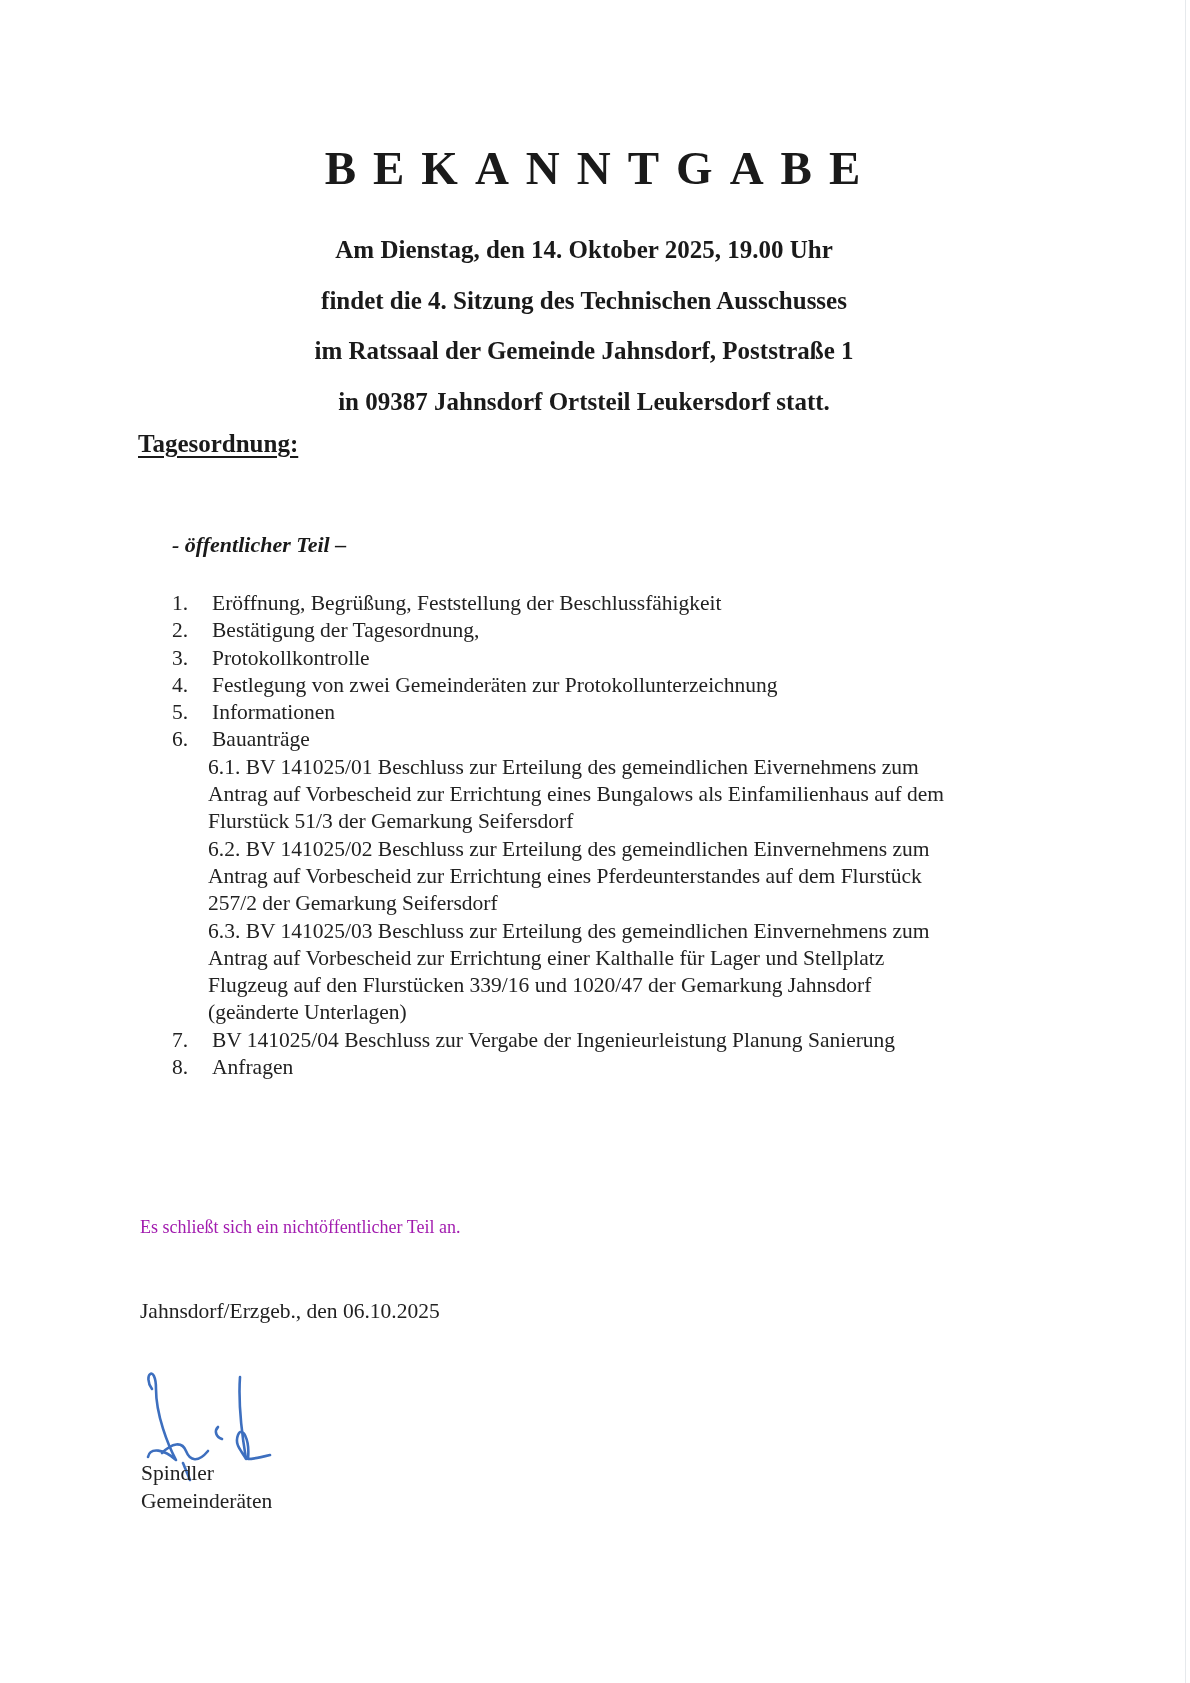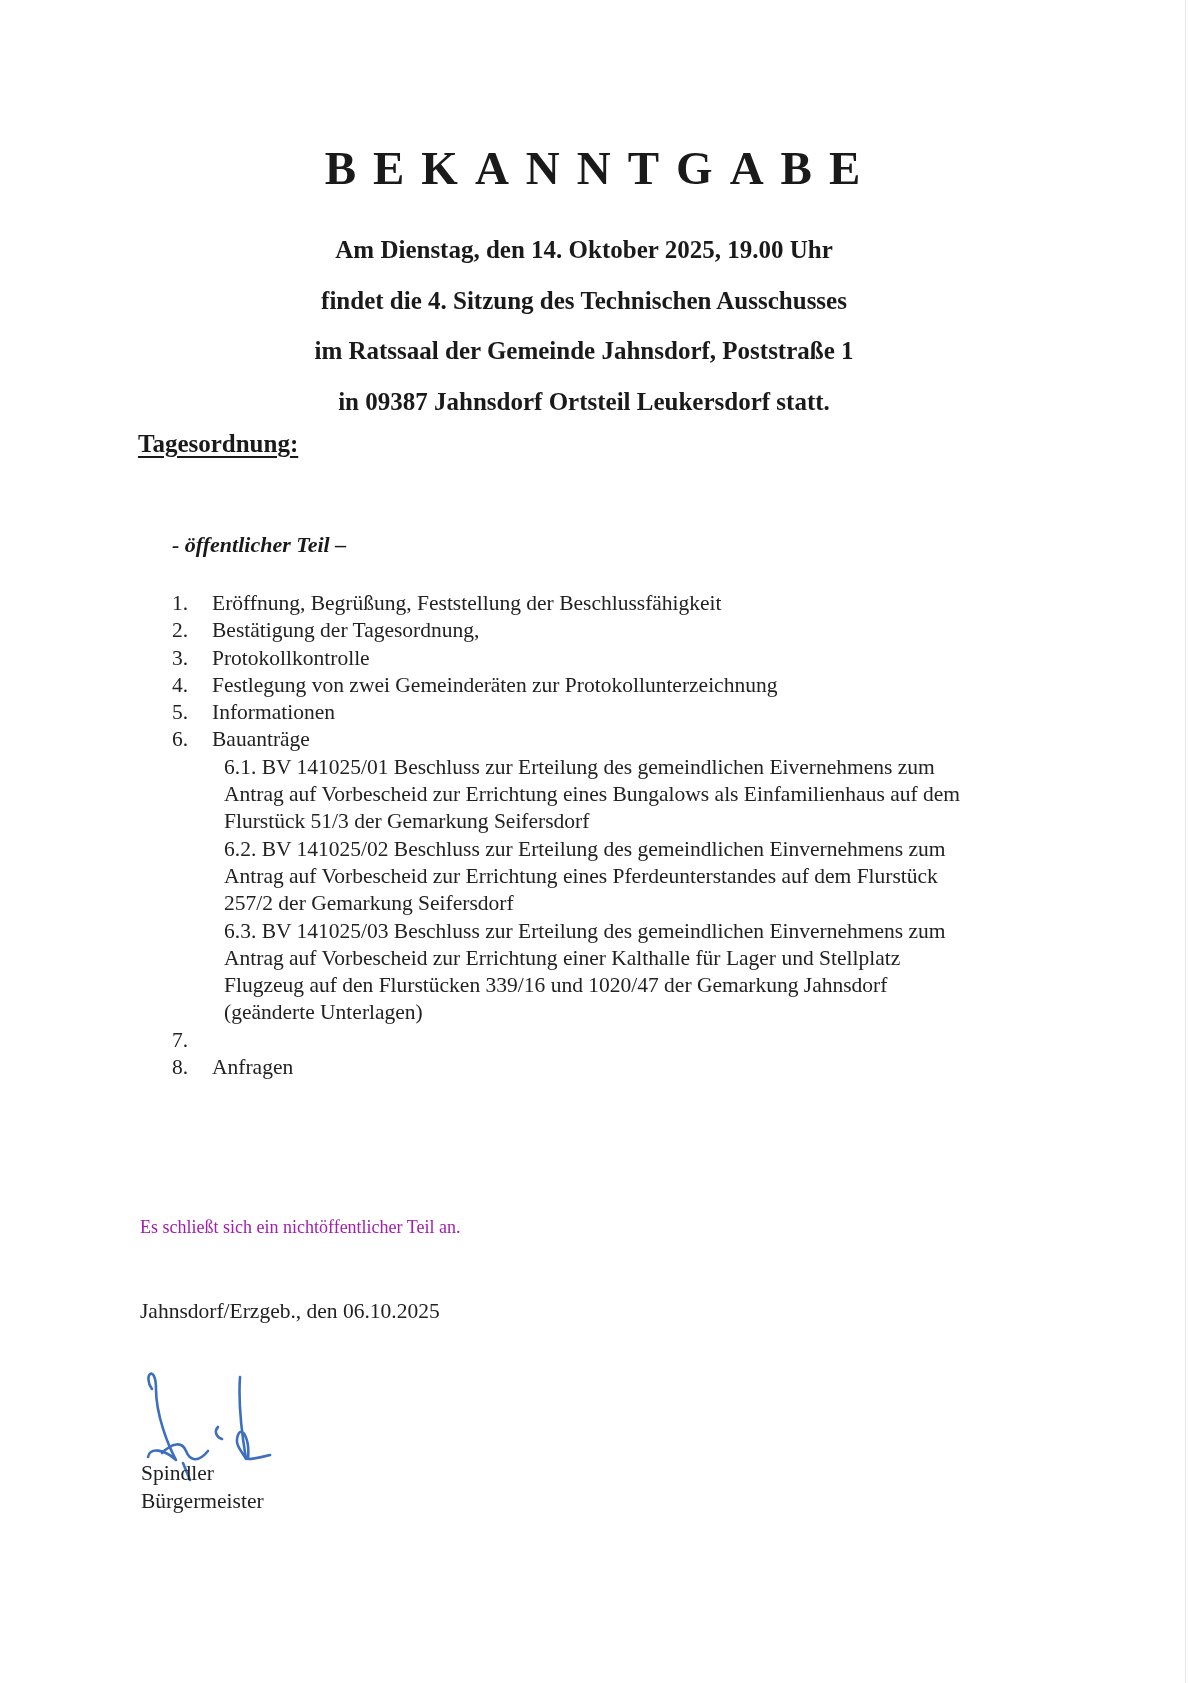--- a/index.html
+++ b/index.html
@@ -81,21 +81,21 @@
     }
     .item {
       display: flex;
       white-space: nowrap;
     }
     .num {
       width: 40px;
       flex: 0 0 40px;
     }
     .txt { flex: 1; }
-    .sub { margin-left: 52px; }
+    .sub { margin-left: 36px; }
     .sub .line, .txt .line { display: block; }
     .closing {
       position: absolute;
       top: 1217px;
       left: 140px;
       font-size: 18px;
       color: #a21caf;
     }
     .place-date {
       position: absolute;
@@ -183,20 +183,21 @@
   <div class="sub">
     <span class="line">6.3. BV 141025/03 Beschluss zur Erteilung des gemeindlichen Einvernehmens zum</span>
     <span class="line">Antrag auf Vorbescheid zur Errichtung einer Kalthalle für Lager und Stellplatz</span>
     <span class="line">Flugzeug auf den Flurstücken 339/16 und 1020/47 der Gemarkung Jahnsdorf</span>
     <span class="line">(geänderte Unterlagen)</span>
   </div>
 
   <div class="item">
     <span class="num">7.</span>
     <span class="txt">
+      <span class="line">BV 141025/04 Beschluss zur Vergabe der Ingenieurleistung Planung Sanierung</span>
     </span>
   </div>
   <div class="item">
     <span class="num">8.</span>
     <span class="txt">Anfragen</span>
   </div>
 </div>
 
 <div class="closing">Es schließt sich ein nichtöffentlicher Teil an.</div>
 
@@ -206,13 +207,13 @@
   <g fill="none" stroke="#3d6fbf" stroke-width="2.6" stroke-linecap="round" stroke-linejoin="round">
     <path d="M14 34 C 4 20, 18 8, 18 34 C 18 60, 30 90, 38 105 C 26 94, 12 92, 10 102"></path>
     <path d="M24 98 C 34 88, 44 86, 48 96 C 52 106, 60 108, 70 96"></path>
     <path d="M45 108 L 52 125"></path>
     <path d="M80 72 C 76 76, 78 82, 84 84"></path>
     <path d="M102 22 C 100 50, 104 80, 108 104 C 104 96, 96 90, 100 80 C 104 70, 112 84, 110 104 C 116 104, 124 102, 132 100"></path>
   </g>
 </svg>
 
 <div class="signer-name">Spindler</div>
-<div class="signer-title">Bürgermeister</div>
+<div class="signer-title">Gemeinderäten</div>
 
 </body></html>

